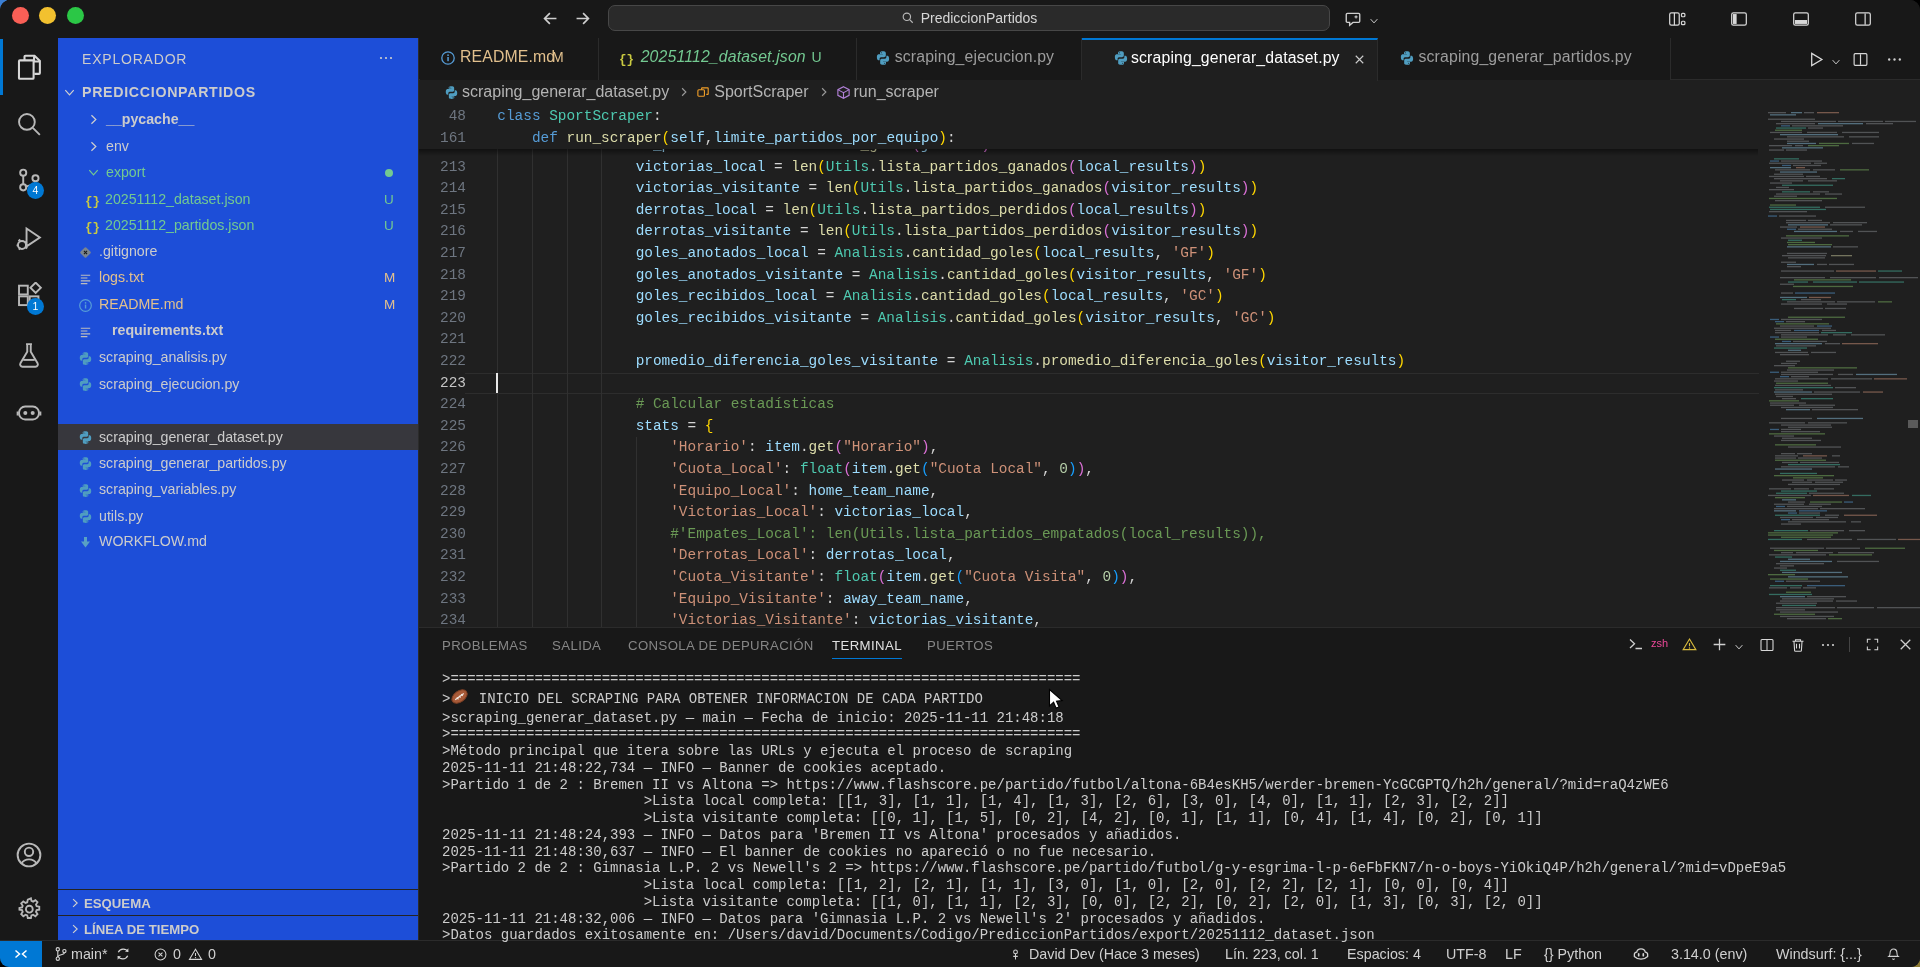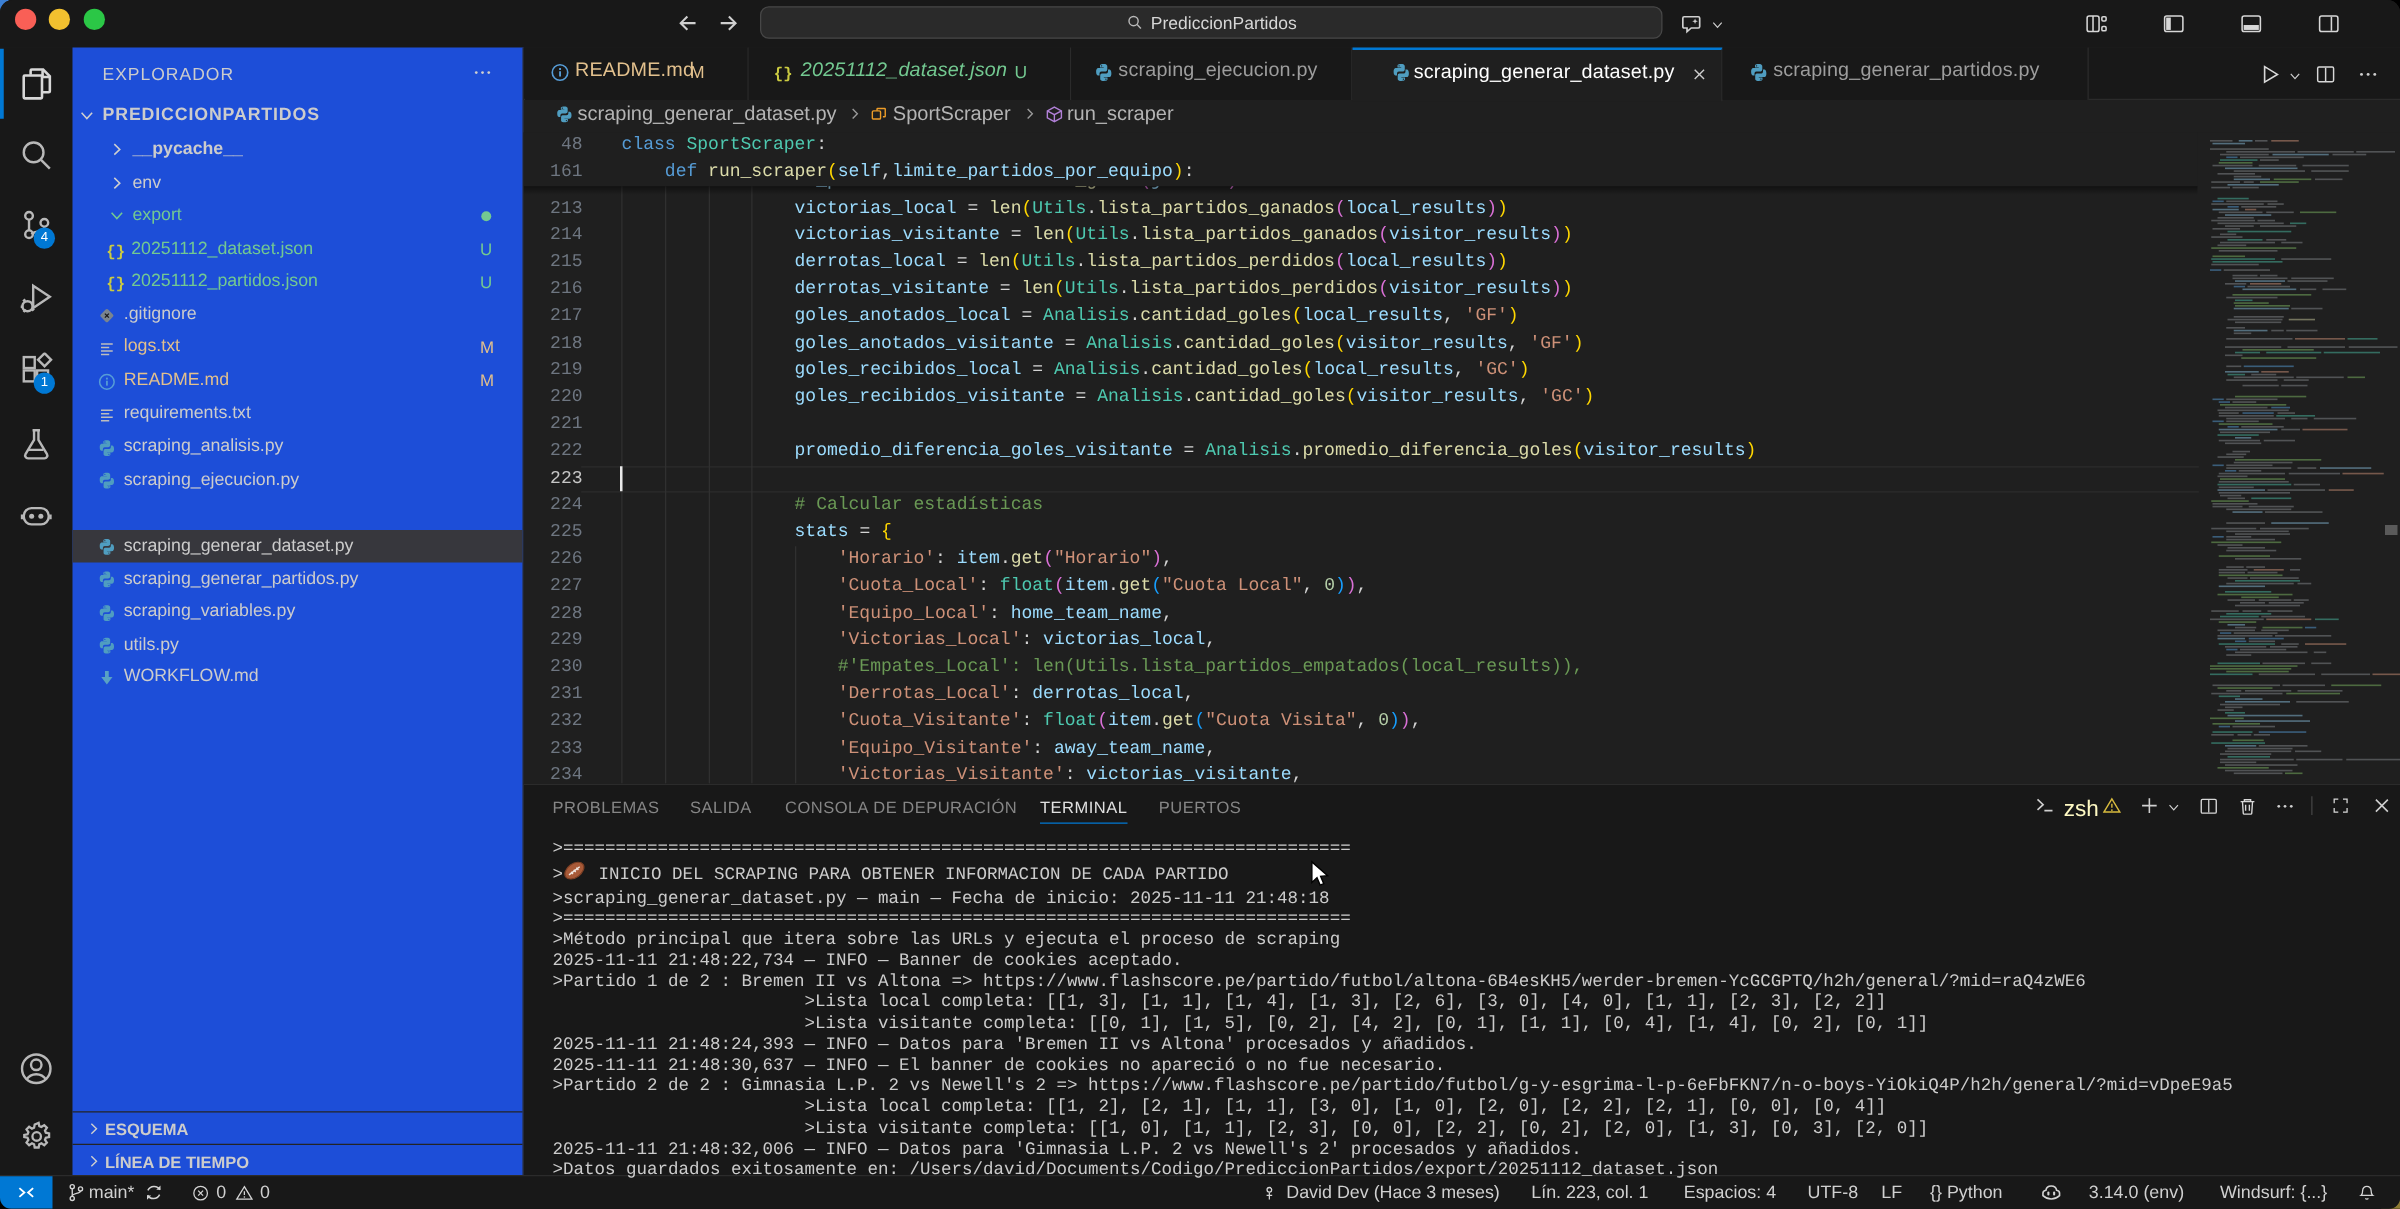--- a/index.html
+++ b/index.html
@@ -50,21 +50,21 @@
 .tbx{position:absolute;right:10px;top:12px}
 .eact{position:absolute;z-index:3}
 .crumbs{position:absolute;left:444px;top:83px;font-size:16px;color:#b4b4b4;white-space:nowrap;z-index:1}
 .ct{margin:0 3px}
 .csep{margin:0 6px}
 .panel{position:absolute;left:419px;top:627px;width:1501px;height:313px;background:#181818;border-top:1px solid #2b2b2b}
 .ptab{position:absolute;top:10px;font-size:13.2px;letter-spacing:.4px;color:#868686}
 .ptab.on{color:#e0e0e0;border-bottom:1.5px solid #0078d4;padding-bottom:5px}
 .term{position:absolute;left:442px;top:671px;font-family:"Liberation Mono",monospace;font-size:14px;line-height:16.75px;color:#cccccc;white-space:pre;z-index:1}
 .picn{position:absolute;z-index:2}
-.ptxt{position:absolute;font-size:18px;color:#fef9c3;z-index:2}
+.ptxt{position:absolute;font-size:11px;color:#ec4899;z-index:2}
 .psep{position:absolute;width:1px;height:15px;background:#444;z-index:2}
 .statusbar{position:absolute;left:0;top:940px;width:1920px;height:27px;background:#181818;border-top:1px solid #2b2b2b}
 .si{position:absolute;font-size:14.3px;color:#d0d0d0;white-space:pre}
 .remote{position:absolute;left:0;top:0;width:42px;height:26px;background:#0078d4;text-align:center}
 .rkt{display:inline-block;width:20px;vertical-align:-2px}
 .mcursor{position:absolute;left:1048px;top:688px;z-index:9}
 </style></head><body>
 <div class="corner"></div>
 <div class="cornerbr"></div>
 <div class="win">
@@ -225,21 +225,21 @@
             <rect x="7.3" y="7" width="1.5" height="4.2" fill="#569cd6"></rect>
             <rect x="7.3" y="4.4" width="1.5" height="1.6" fill="#569cd6"></rect>
           </svg></span>
         <span class="tlab" style="left:41px;color:#e2c08d;font-weight:400">README.md</span>
         <span class="tbdg" style="color:#e2c08d">M</span>
       </div>
       <div class="trow" style="top:279.8px">
         <span class="ticn" style="left:20px"><svg width="15" height="15" viewBox="0 0 16 16" style="margin-top:1px">
             <path d="M3 4.5h10M3 7.5h7M3 10.5h10M3 13.5h7" stroke="#bdbdbd" stroke-width="1.2" fill="none"></path>
           </svg></span>
-        <span class="tlab" style="left:41px;color:#cccccc;font-weight:400">requirements.txt</span>
+        <span class="tlab" style="left:54px;color:#cccccc;font-weight:700">requirements.txt</span>
       </div>
       <div class="trow" style="top:306.8px">
         <span class="ticn" style="left:20px"><svg width="15" height="15" viewBox="0 0 16 16" style="margin-top:1px">
             <path d="M7.9 1.2c-3.1 0-2.9 1.35-2.9 1.35l.004 1.4h2.95v.42H3.84S1.9 4.15 1.9 7.3c0 3.15 1.7 3.04 1.7 3.04h1.01v-1.46s-.055-1.7 1.67-1.7h2.93s1.62.026 1.62-1.57V3.0s.25-1.8-2.93-1.8zM6.27 2.15a.53.53 0 1 1 0 1.06.53.53 0 0 1 0-1.06z" fill="#4f9dc0"></path>
             <path d="M8.1 14.8c3.1 0 2.9-1.35 2.9-1.35l-.004-1.4h-2.95v-.42h4.11s1.95.22 1.95-2.93c0-3.15-1.7-3.04-1.7-3.04h-1.02v1.46s.055 1.7-1.67 1.7H6.79s-1.62-.026-1.62 1.57V13s-.25 1.8 2.93 1.8zM9.73 13.85a.53.53 0 1 1 0-1.06.53.53 0 0 1 0 1.06z" fill="#4f9dc0"></path>
           </svg></span>
         <span class="tlab" style="left:41px;color:#cccccc;font-weight:400">scraping_analisis.py</span>
       </div>
       <div class="trow" style="top:333.2px">
         <span class="ticn" style="left:20px"><svg width="15" height="15" viewBox="0 0 16 16" style="margin-top:1px">

